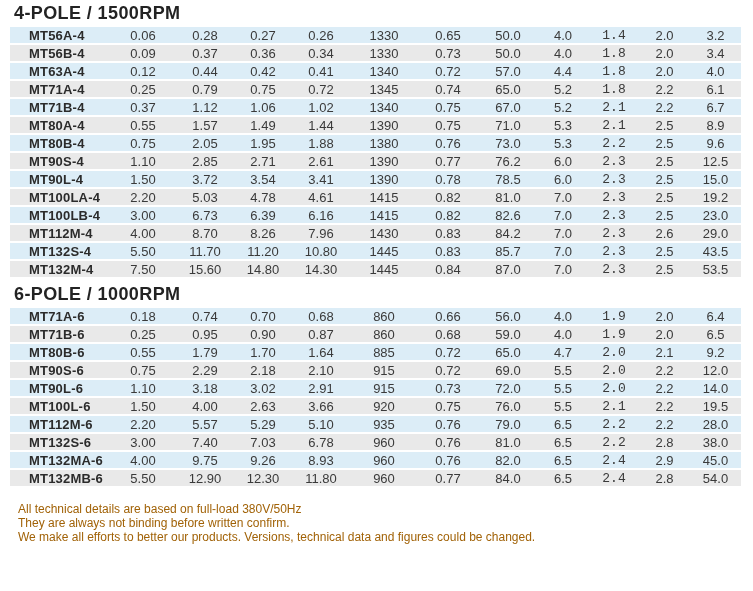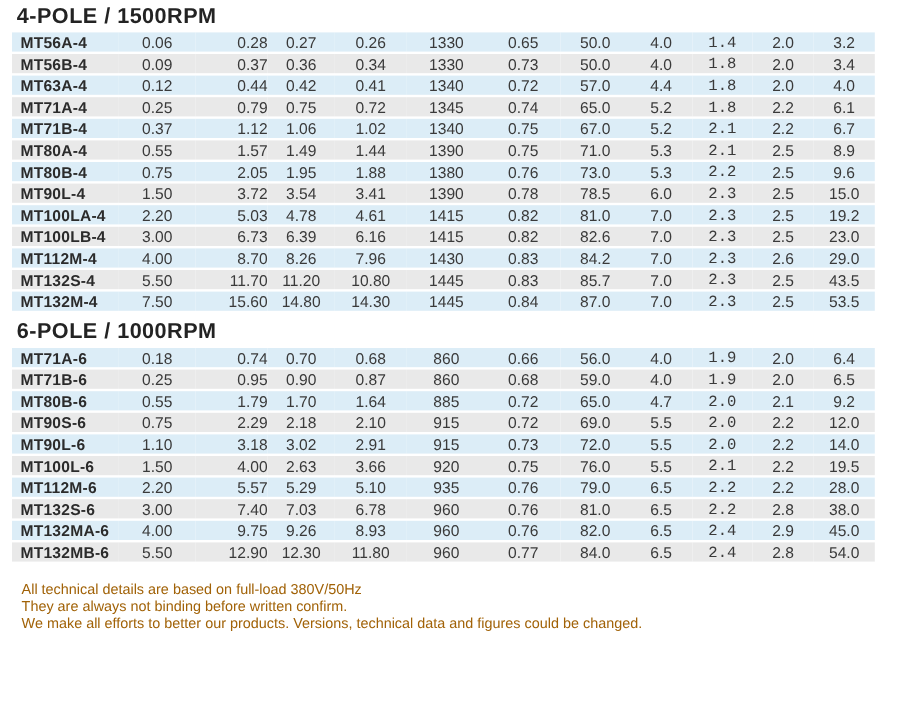--- a/index.html
+++ b/index.html
@@ -16,28 +16,28 @@
   .section-title + .data-table{margin-bottom:2px;}
   .data-table{
     border-collapse:separate;border-spacing:0 2px;
     table-layout:fixed;width:712px;margin-left:10px;
   }
   .data-table td{
     height:15px;font-size:13px;line-height:15px;text-align:center;
     padding:1px 0 0 0;overflow:hidden;white-space:nowrap;
   }
   .data-table td.model{
-    text-align:left;padding-left:7px;font-weight:bold;color:#2b2b2b;
+    text-align:left;padding-left:19px;font-weight:bold;color:#2b2b2b;
     letter-spacing:0.2px;
   }
   .data-table tr:nth-child(odd) td{background:var(--row-blue,#dcedf7);}
   .data-table tr:nth-child(even) td{background:var(--row-gray,#e9e9e9);}
   .data-table td:nth-child(1){width:82px;}
   .data-table td:nth-child(2){width:64px;}
-  .data-table td:nth-child(3){width:60px;text-align:right;}
+  .data-table td:nth-child(3){width:60px;}
   .data-table td:nth-child(4){width:56px;}
   .data-table td:nth-child(5){width:60px;}
   .data-table td:nth-child(6){width:66px;}
   .data-table td:nth-child(7){width:62px;}
   .data-table td:nth-child(8){width:58px;}
   .data-table td:nth-child(9){width:52px;}
   .data-table td:nth-child(10){width:50px;font-family:Liberation Mono, monospace;}
   .data-table td:nth-child(11){width:51px;}
   .data-table td:nth-child(12){width:51px;}
   .title-6pole{margin-top:6px;}
@@ -145,20 +145,34 @@
             <td>1.88</td>
             <td>1380</td>
             <td>0.76</td>
             <td>73.0</td>
             <td>5.3</td>
             <td>2.2</td>
             <td>2.5</td>
             <td>9.6</td>
           </tr>
           <tr>
+            <td class="model">MT90S-4</td>
+            <td>1.10</td>
+            <td>2.85</td>
+            <td>2.71</td>
+            <td>2.61</td>
+            <td>1390</td>
+            <td>0.77</td>
+            <td>76.2</td>
+            <td>6.0</td>
+            <td>2.3</td>
+            <td>2.5</td>
+            <td>12.5</td>
+          </tr>
+          <tr>
             <td class="model">MT90L-4</td>
             <td>1.50</td>
             <td>3.72</td>
             <td>3.54</td>
             <td>3.41</td>
             <td>1390</td>
             <td>0.78</td>
             <td>78.5</td>
             <td>6.0</td>
             <td>2.3</td>

